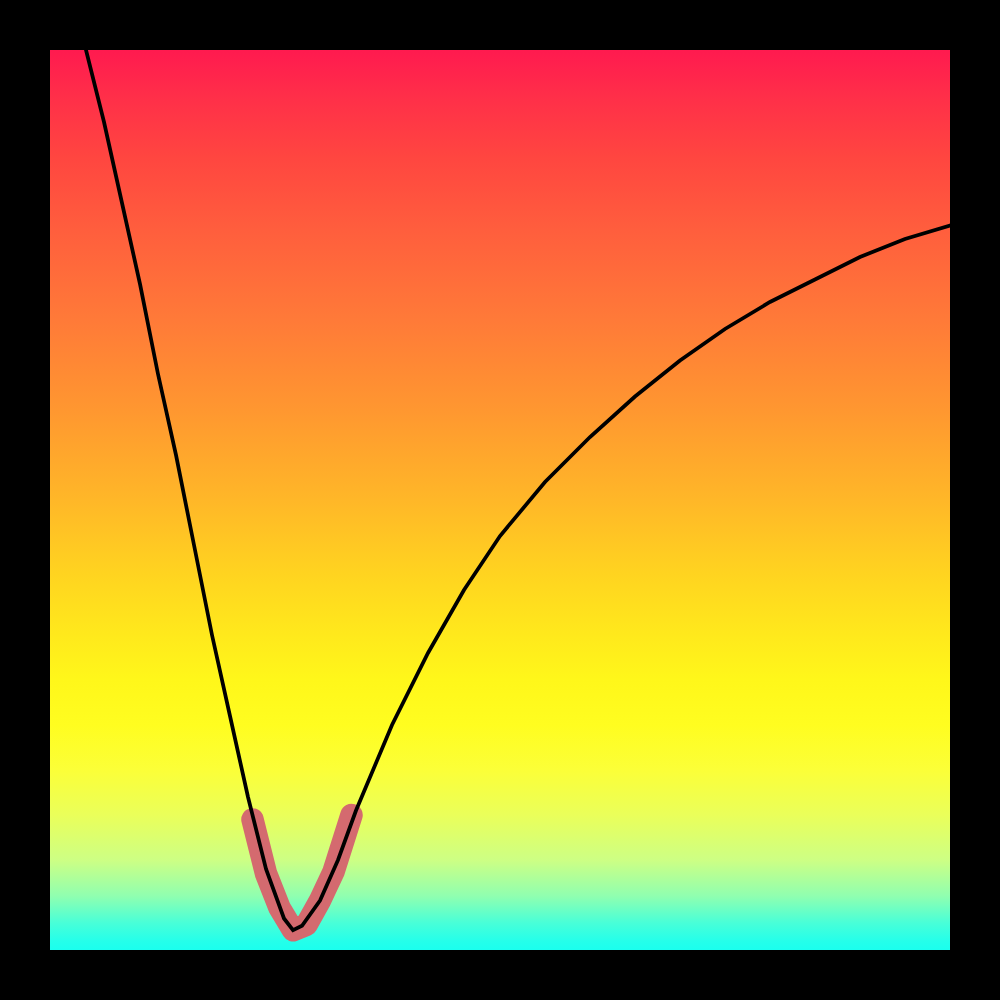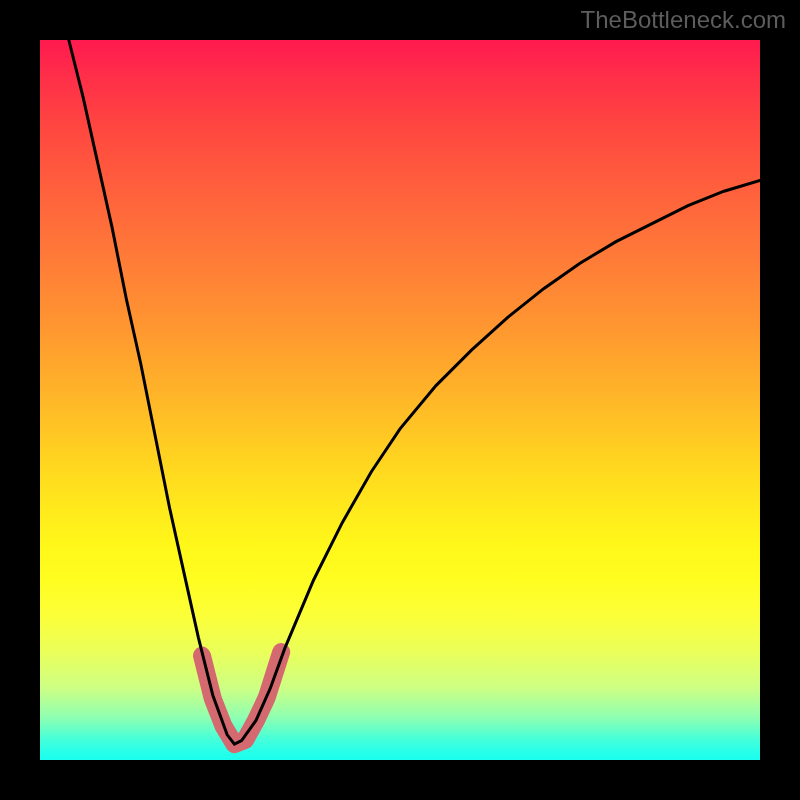--- a/index.html
+++ b/index.html
@@ -70,21 +70,20 @@
     stroke-width: 18;
     stroke-linecap: round;
     stroke-linejoin: round;
   }
 </style>
 </head>
 <body>
 
 <div class="outer">
 
-  <div class="watermark">TheBottleneck.com</div>
 
   <div class="plot-area">
     <div class="gradient-bg"></div>
 
     <svg class="curve" viewBox="0 0 720 720" preserveAspectRatio="none">
       <path id="highlight-path" class="highlight-stroke" d="M162.0 615.6 L172.8 658.8 L183.6 686.2 L194.4 704.2 L205.2 699.8 L216.0 680.4 L226.8 657.4 L241.2 612.0"></path>
       <path id="main-path" class="curve-stroke" d="M28.8 0.0 L43.2 57.6 L57.6 122.4 L72.0 187.2 L86.4 259.2 L100.8 324.0 L115.2 396.0 L129.6 468.0 L144.0 532.8 L158.4 597.6 L172.8 655.2 L187.2 694.8 L194.4 704.2 L201.6 700.6 L216.0 680.4 L230.4 648.0 L244.8 608.4 L273.6 540.0 L302.4 482.4 L331.2 432.0 L360.0 388.8 L396.0 345.6 L432.0 309.6 L468.0 277.2 L504.0 248.4 L540.0 223.2 L576.0 201.6 L612.0 183.6 L648.0 165.6 L684.0 151.2 L720.0 140.4"></path>
     </svg>
   </div>
 

